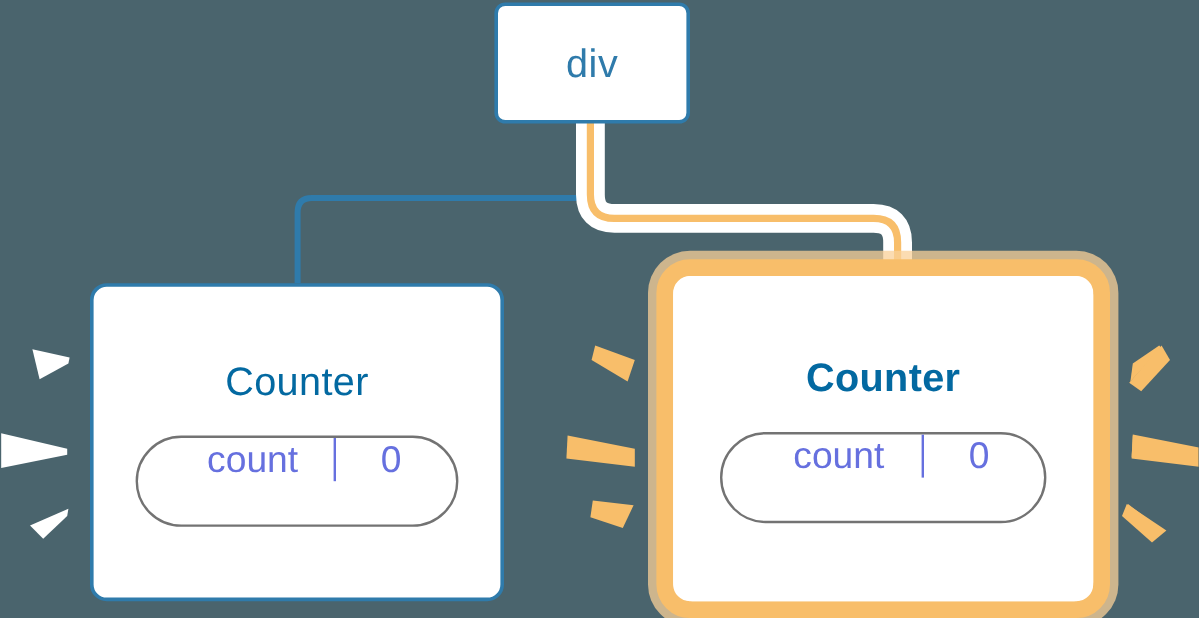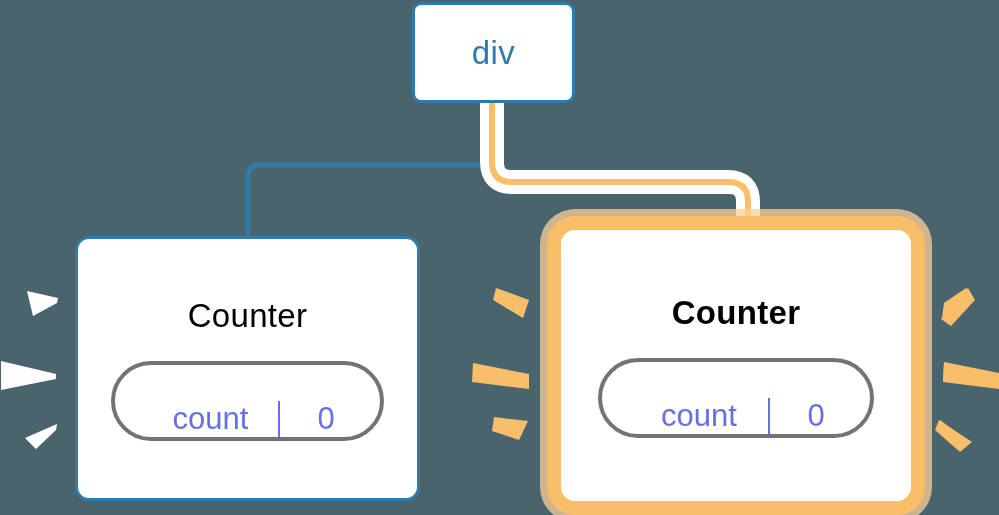--- a/index.html
+++ b/index.html
@@ -87,36 +87,36 @@
     left: 0;
     right: 0;
     top: 0;
     bottom: 0;
     display: flex;
     flex-direction: column;
     align-items: center;
     justify-content: center;
   }
   .counter-title {
-    color: #000000;
+    color: #0369a1;
     font-size: 33px;
     font-weight: 400;
     letter-spacing: 0.3px;
     margin-bottom: 26px;
   }
   .counter-title.is-bold {
     font-weight: 700;
     font-size: 33px;
   }
 
   
   .pill {
     display: flex;
-    align-items: flex-end;
-    border: 4px solid #737373;
+    align-items: flex-start;
+    border: 2px solid #737373;
     border-radius: 999px;
     height: 72px;
     overflow: hidden;
     background: #ffffff;
   }
   .pill-key, .pill-val {
     display: flex;
     align-items: center;
     justify-content: center;
     color: #6670df;

